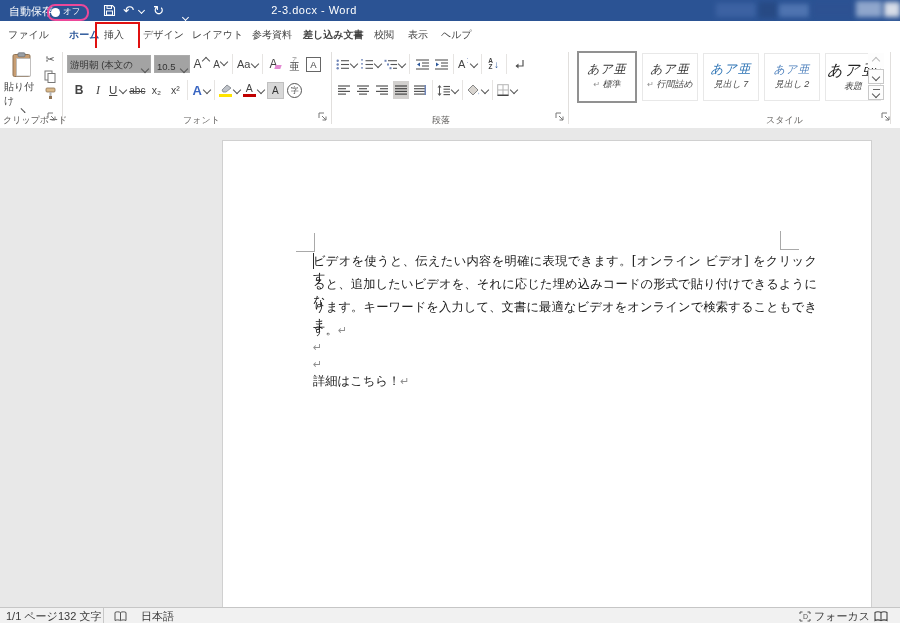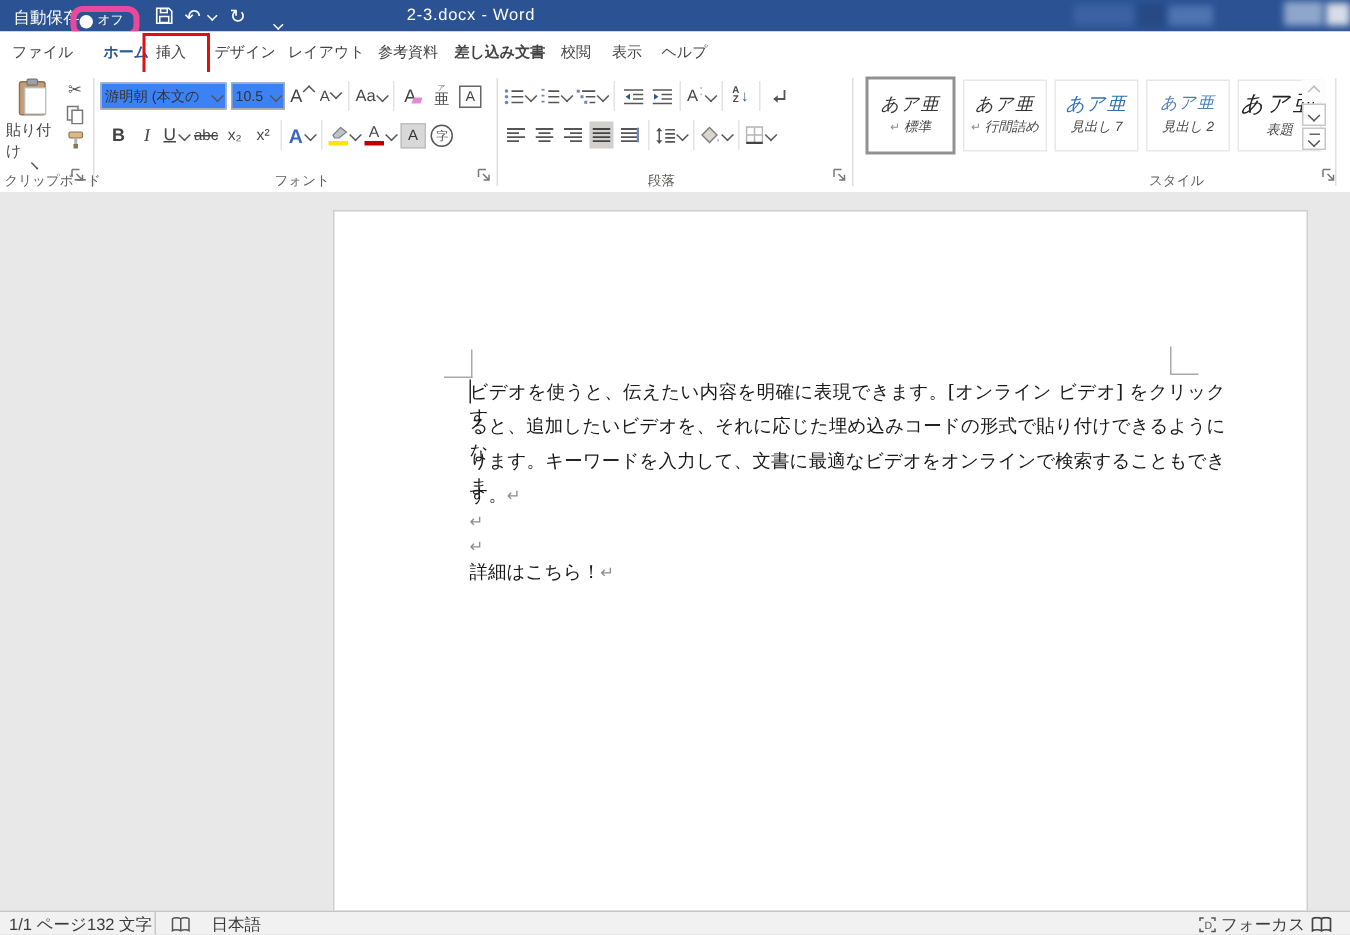--- a/index.html
+++ b/index.html
@@ -3,21 +3,21 @@
 <meta charset="utf-8">
 <style>
   html,body{margin:0;padding:0;background:#cfcfcf;}
   .app{position:relative;width:900px;height:623px;overflow:hidden;
        font-family:"Liberation Sans","DejaVu Sans",sans-serif;background:#fff;}
   .abs{position:absolute;}
 
   
   .titlebar{position:absolute;left:0;top:0;width:900px;height:21px;background:#2b5394;color:#fff;}
   .tb-txt{position:absolute;top:4px;font-size:11px;color:#fff;white-space:nowrap;}
-  .autosave-pill{position:absolute;left:47px;top:3.5px;width:38px;height:13px;border:4px solid #ec4899;
+  .autosave-pill{position:absolute;left:47px;top:3.5px;width:38px;height:13px;border:2px solid #ec4899;
       border-radius:8px;display:flex;align-items:center;}
   .autosave-pill .knob{width:9px;height:9px;border-radius:50%;background:#fff;margin-left:2px;}
   .autosave-pill .st{font-size:8.5px;color:#fff;margin-left:3px;letter-spacing:0;}
   .tb-icon{position:absolute;top:2px;font-size:13px;color:#fff;line-height:17px;}
   .chv{display:inline-block;width:5px;height:5px;border-right:1.3px solid #555;border-bottom:1.3px solid #555;
        transform:rotate(45deg);}
   .chv.w{border-color:#fff;width:4px;height:4px;}
   .chv.up{transform:rotate(-135deg);}
   .qat-more{position:absolute;left:181px;top:6px;width:9px;}
   .qat-more .bar{height:1.5px;background:#fff;margin-bottom:2px;}
@@ -36,21 +36,21 @@
   
   .ribbon{position:absolute;left:0;top:48px;width:900px;height:80px;background:#fff;border-bottom:1px solid #d2d0ce;}
   .gsep{position:absolute;top:4px;width:1px;height:72px;background:#e1dfdd;}
   .glabel{position:absolute;top:66px;font-size:9px;color:#605e5c;white-space:nowrap;}
   .launcher{position:absolute;top:64px;width:10px;height:10px;}
   .flexrow{position:absolute;display:flex;align-items:center;gap:3px;height:22px;}
   .rbtn{display:flex;align-items:center;justify-content:center;min-width:16px;height:18px;color:#444;
         font-size:11px;white-space:nowrap;}
   .rbtn.sel{background:#d2d0ce;}
   .minisep{width:1px;height:20px;background:#e6e4e2;margin:0 1px;}
-  .combobox{height:16px;border:1px solid #ababab;background:#3b82f6;display:flex;align-items:center;
+  .combobox{height:16px;border:1px solid #ababab;background:#a3a3a3;display:flex;align-items:flex-end;
        font-size:9.5px;color:#333;padding:0 2px;white-space:nowrap;}
   .combobox .chv{margin-left:3px;}
   .glyph-b{font-weight:bold;font-size:12px;}
   .glyph-i{font-style:italic;font-family:"Liberation Serif",serif;font-size:12px;}
   .glyph-u{text-decoration:underline;font-size:11.5px;}
   .glyph-strike{text-decoration:line-through;font-size:10px;}
   .fx-a{color:#3a66c2;font-weight:bold;font-size:13px;}
   .underbar{display:block;height:3px;width:13px;margin-top:0px;}
   .stack{display:flex;flex-direction:column;align-items:center;line-height:1;}
   .shade-a{background:#d8d8d8;border:1px solid #c0c0c0;width:15px;height:15px;display:flex;

